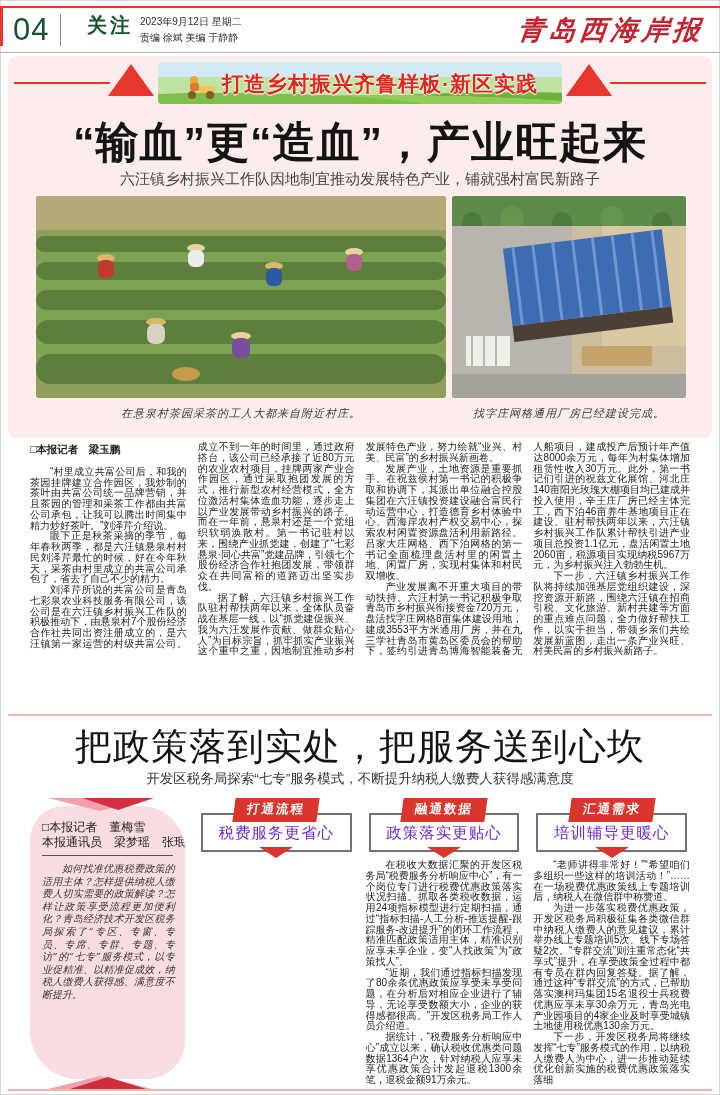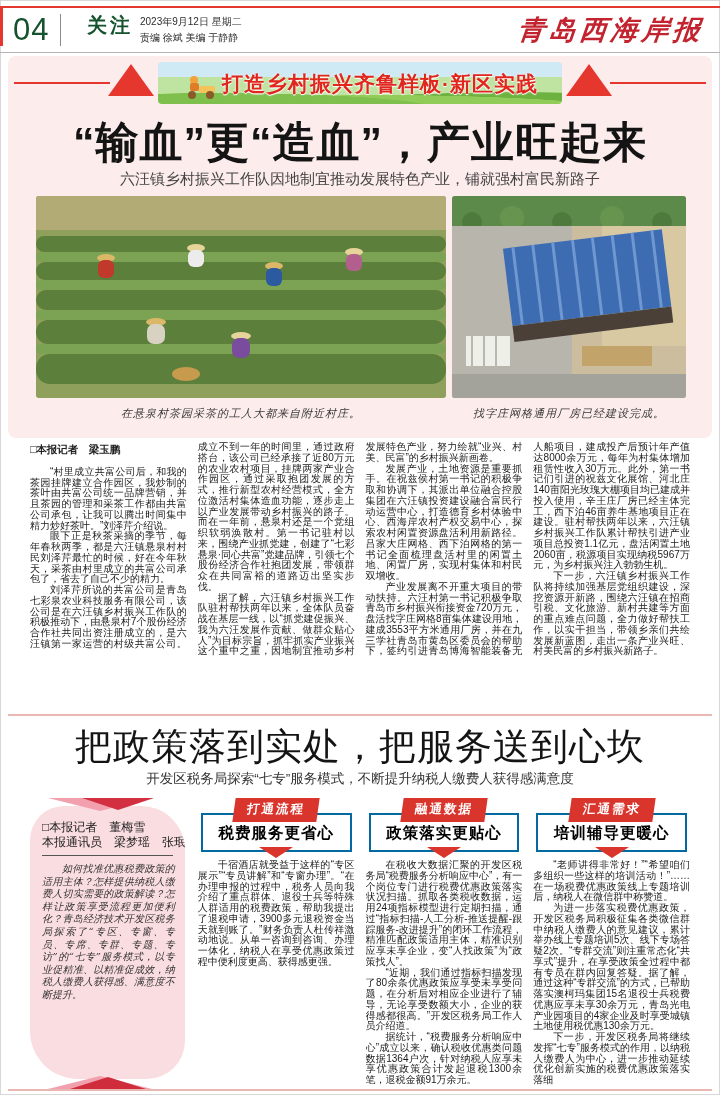--- a/index.html
+++ b/index.html
@@ -77,22 +77,22 @@
   .ribbon.bot-red{left:40px;bottom:0;border-left:38px solid transparent;border-right:38px solid transparent;border-bottom:12px solid #cf2d3c;}
   .intro-byline{font-size:12px;color:#222;line-height:15px;white-space:nowrap;}
   .intro-sep{height:1px;background:#555;margin:5px 2px 7px 0;}
   .intro-text p{margin:0;text-indent:2em;font-size:10px;line-height:12.6px;color:#333;
     font-family:"DejaVu Serif",serif;font-style:italic;text-align:justify;}
 
   .a2-sec{position:relative;padding-top:62px;box-sizing:border-box;}
   .sec-badge{position:absolute;top:0;left:50%;transform:translateX(-50%) skewX(-8deg);
     background:#d9352c;color:#fff;font-size:12.5px;font-weight:bold;letter-spacing:2px;
     padding:3px 13px 4px;white-space:nowrap;z-index:2;}
-  .sec-titlebox{position:absolute;top:15px;left:3px;right:3px;border:2px solid #0369a1;background:#fff;
-    text-align:center;padding:8px 0 6px;font-size:15.5px;font-weight:bold;color:#000000;letter-spacing:1px;}
+  .sec-titlebox{position:absolute;top:15px;left:3px;right:3px;border:2px solid #737373;background:#fff;
+    text-align:center;padding:8px 0 6px;font-size:15.5px;font-weight:normal;color:#6d28d9;letter-spacing:1px;}
   .sec-arrow{position:absolute;top:49px;left:50%;transform:translateX(-50%);width:0;height:0;
     border-left:17px solid transparent;border-right:17px solid transparent;border-top:11px solid #d9352c;}
   .sec-text{font-size:10px;line-height:10.75px;text-align:justify;overflow:hidden;height:229px;}
   .sec-text p{margin:0;text-indent:2em;}
 </style>
 </head>
 <body>
 
 <div class="page-frame"></div>
 
@@ -249,21 +249,20 @@
     </div>
     <div class="ribbon bot-pink"></div>
     <div class="ribbon bot-red"></div>
   </div>
 
   <div class="a2-sec">
     <div class="sec-badge">打通流程</div>
     <div class="sec-titlebox">税费服务更省心</div>
     <div class="sec-arrow"></div>
     <div class="sec-text">
-      <p>千宿酒店就受益于这样的“专区展示”“专员讲解”和“专窗办理”。“在办理申报的过程中，税务人员向我介绍了重点群体、退役士兵等特殊人群适用的税费政策，帮助我提出了退税申请，3900多元退税资金当天就到账了。”财务负责人杜传祥激动地说。从单一咨询到咨询、办理一体化，纳税人在享受优惠政策过程中便利度更高、获得感更强。</p>
     </div>
   </div>
 
   <div class="a2-sec">
     <div class="sec-badge">融通数据</div>
     <div class="sec-titlebox">政策落实更贴心</div>
     <div class="sec-arrow"></div>
     <div class="sec-text">
       <p>在税收大数据汇聚的开发区税务局“税费服务分析响应中心”，有一个岗位专门进行税费优惠政策落实状况扫描。抓取各类税收数据，运用24项指标模型进行定期扫描，通过“指标扫描-人工分析-推送提醒-跟踪服务-改进提升”的闭环工作流程，精准匹配政策适用主体，精准识别应享未享企业，变“人找政策”为“政策找人”。</p>
       <p>“近期，我们通过指标扫描发现了80余条优惠政策应享受未享受问题，在分析后对相应企业进行了辅导，无论享受数额大小，企业的获得感都很高。”开发区税务局工作人员介绍道。</p>

